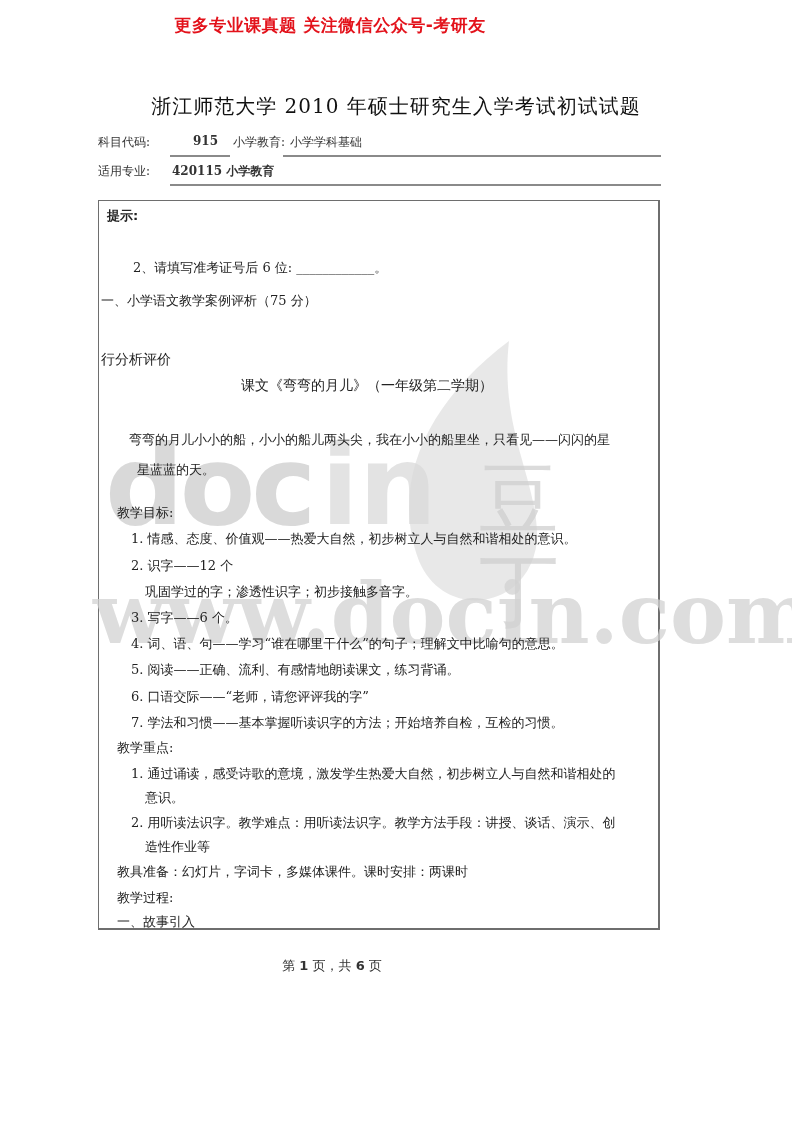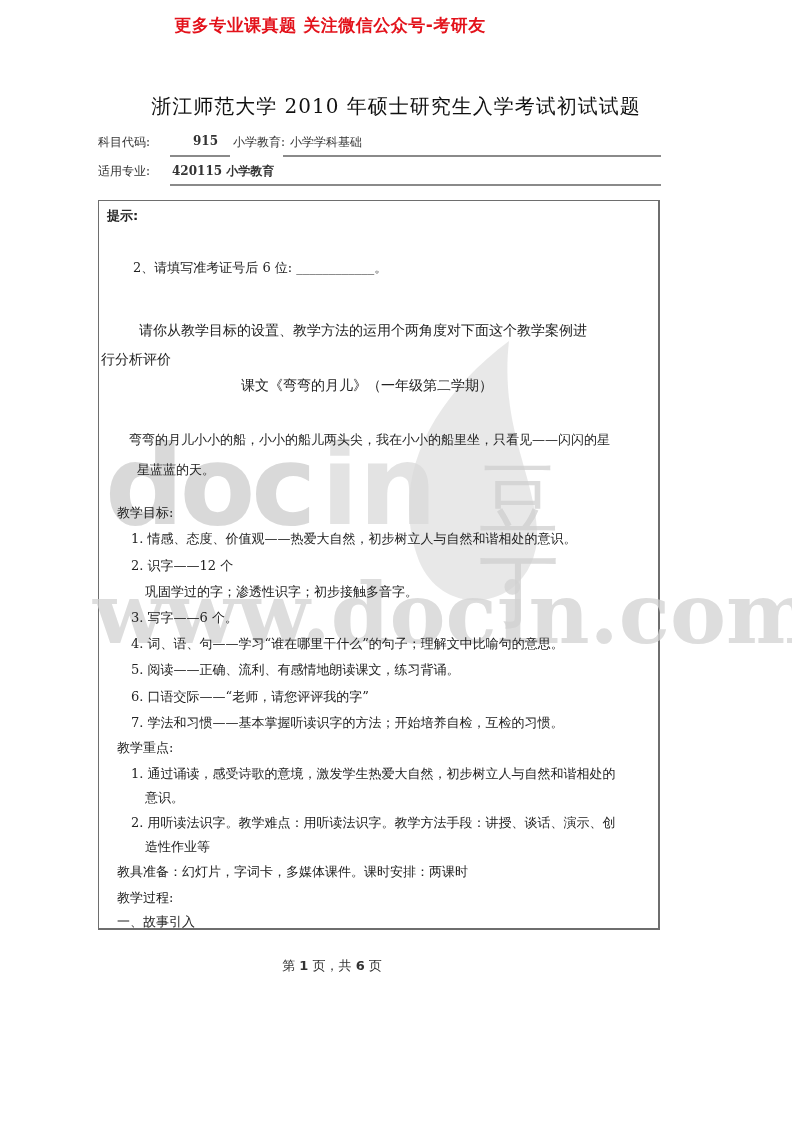--- a/index.html
+++ b/index.html
@@ -59,21 +59,21 @@
     <path d="M120 0 C 40 60, 0 140, 30 220 C 55 280, 140 270, 148 200 C 150 140, 110 90, 120 0 Z" fill="#d6d6d6"></path>
   </svg>
   <div class="wm" style="left:6px; top:230px; font-family:'DejaVu Sans',sans-serif; font-size:110px; line-height:110px; letter-spacing:-4px; color:#cdcdcd;">doc</div>
   <div class="wm" style="left:380px; top:255px; font-family:'DejaVu Serif',serif; font-size:80px; line-height:90px; letter-spacing:20px; color:#cfcfcf; font-weight:normal;">豆丁</div>
   <div class="wm" style="left:222px; top:230px; font-family:'DejaVu Sans',sans-serif; font-size:110px; line-height:110px; color:#dadada;">in</div>
   <div class="wm" style="left:-6px; top:368px; font-family:'DejaVu Serif',serif; font-size:84px; line-height:90px; color:#d2d2d2;">www.docin.com</div>
 
   <div class="line" style="left:8px; top:6px; font-family:'DejaVu Sans',sans-serif; font-weight:bold; font-size:13px;">提示:</div>
   <div class="line" style="left:34px; top:58px;">2、请填写准考证号后 6 位: ____________。</div>
 
-  <div class="line" style="left:40px; top:121px; font-size:14px;">请你从教学目标的设置、教学方法的运用个两角度对下面这个教学案例进</div>
+  <div class="line" style="left:2px; top:91px;">一、小学语文教学案例评析（75 分）</div>
   <div class="line" style="left:2px; top:150px; font-size:14px;">行分析评价</div>
   <div class="line" style="left:142px; top:176px; font-size:14px;">课文《弯弯的月儿》（一年级第二学期）</div>
 
   <div class="line" style="left:30px; top:230px;">弯弯的月儿小小的船，小小的船儿两头尖，我在小小的船里坐，只看见——闪闪的星</div>
   <div class="line" style="left:2px; top:260px;margin-left:36px;">星蓝蓝的天。</div>
 
   <div class="line" style="left:18px; top:303px;">教学目标:</div>
   <div class="line" style="left:32px; top:329px;">1. 情感、态度、价值观——热爱大自然，初步树立人与自然和谐相处的意识。</div>
   <div class="line" style="left:32px; top:356px;">2. 识字——12 个</div>
   <div class="line" style="left:46px; top:382px;">巩固学过的字；渗透性识字；初步接触多音字。</div>

